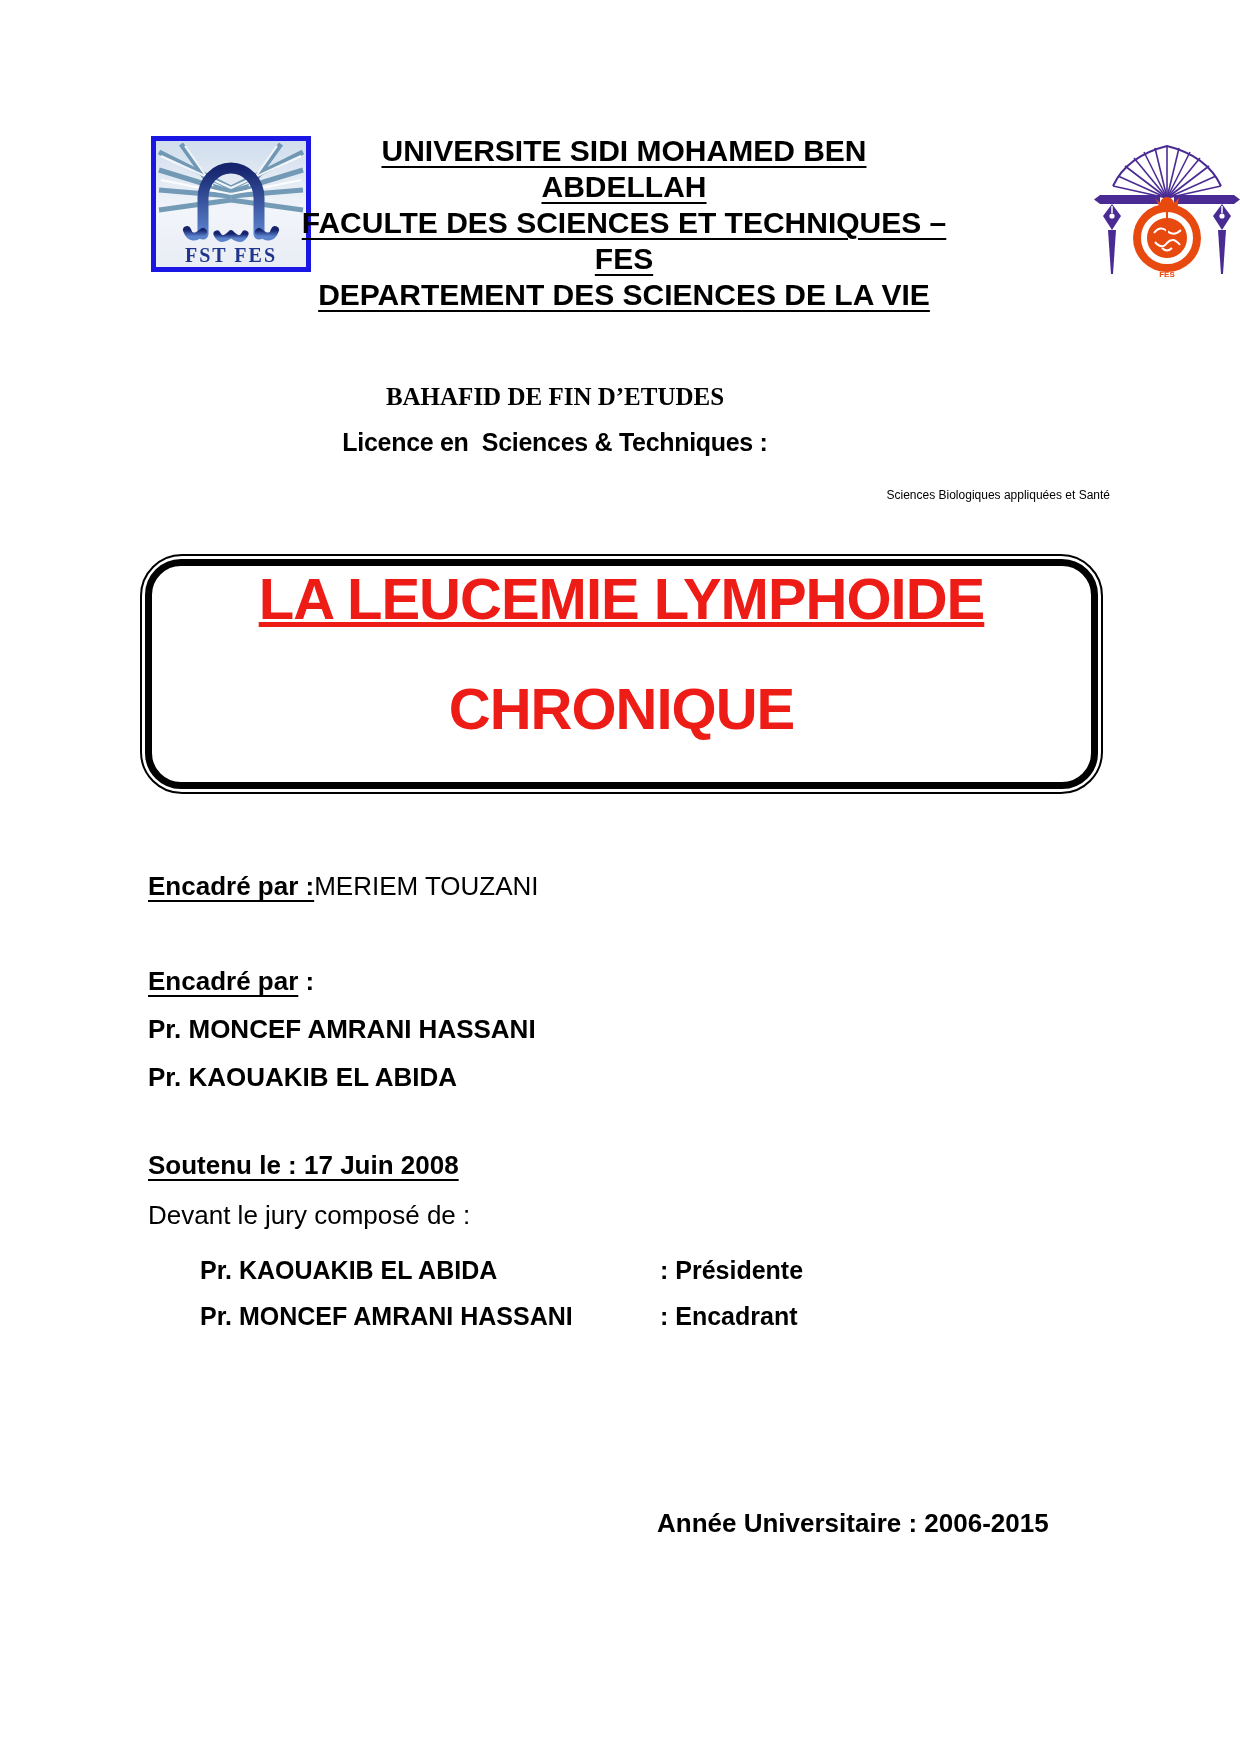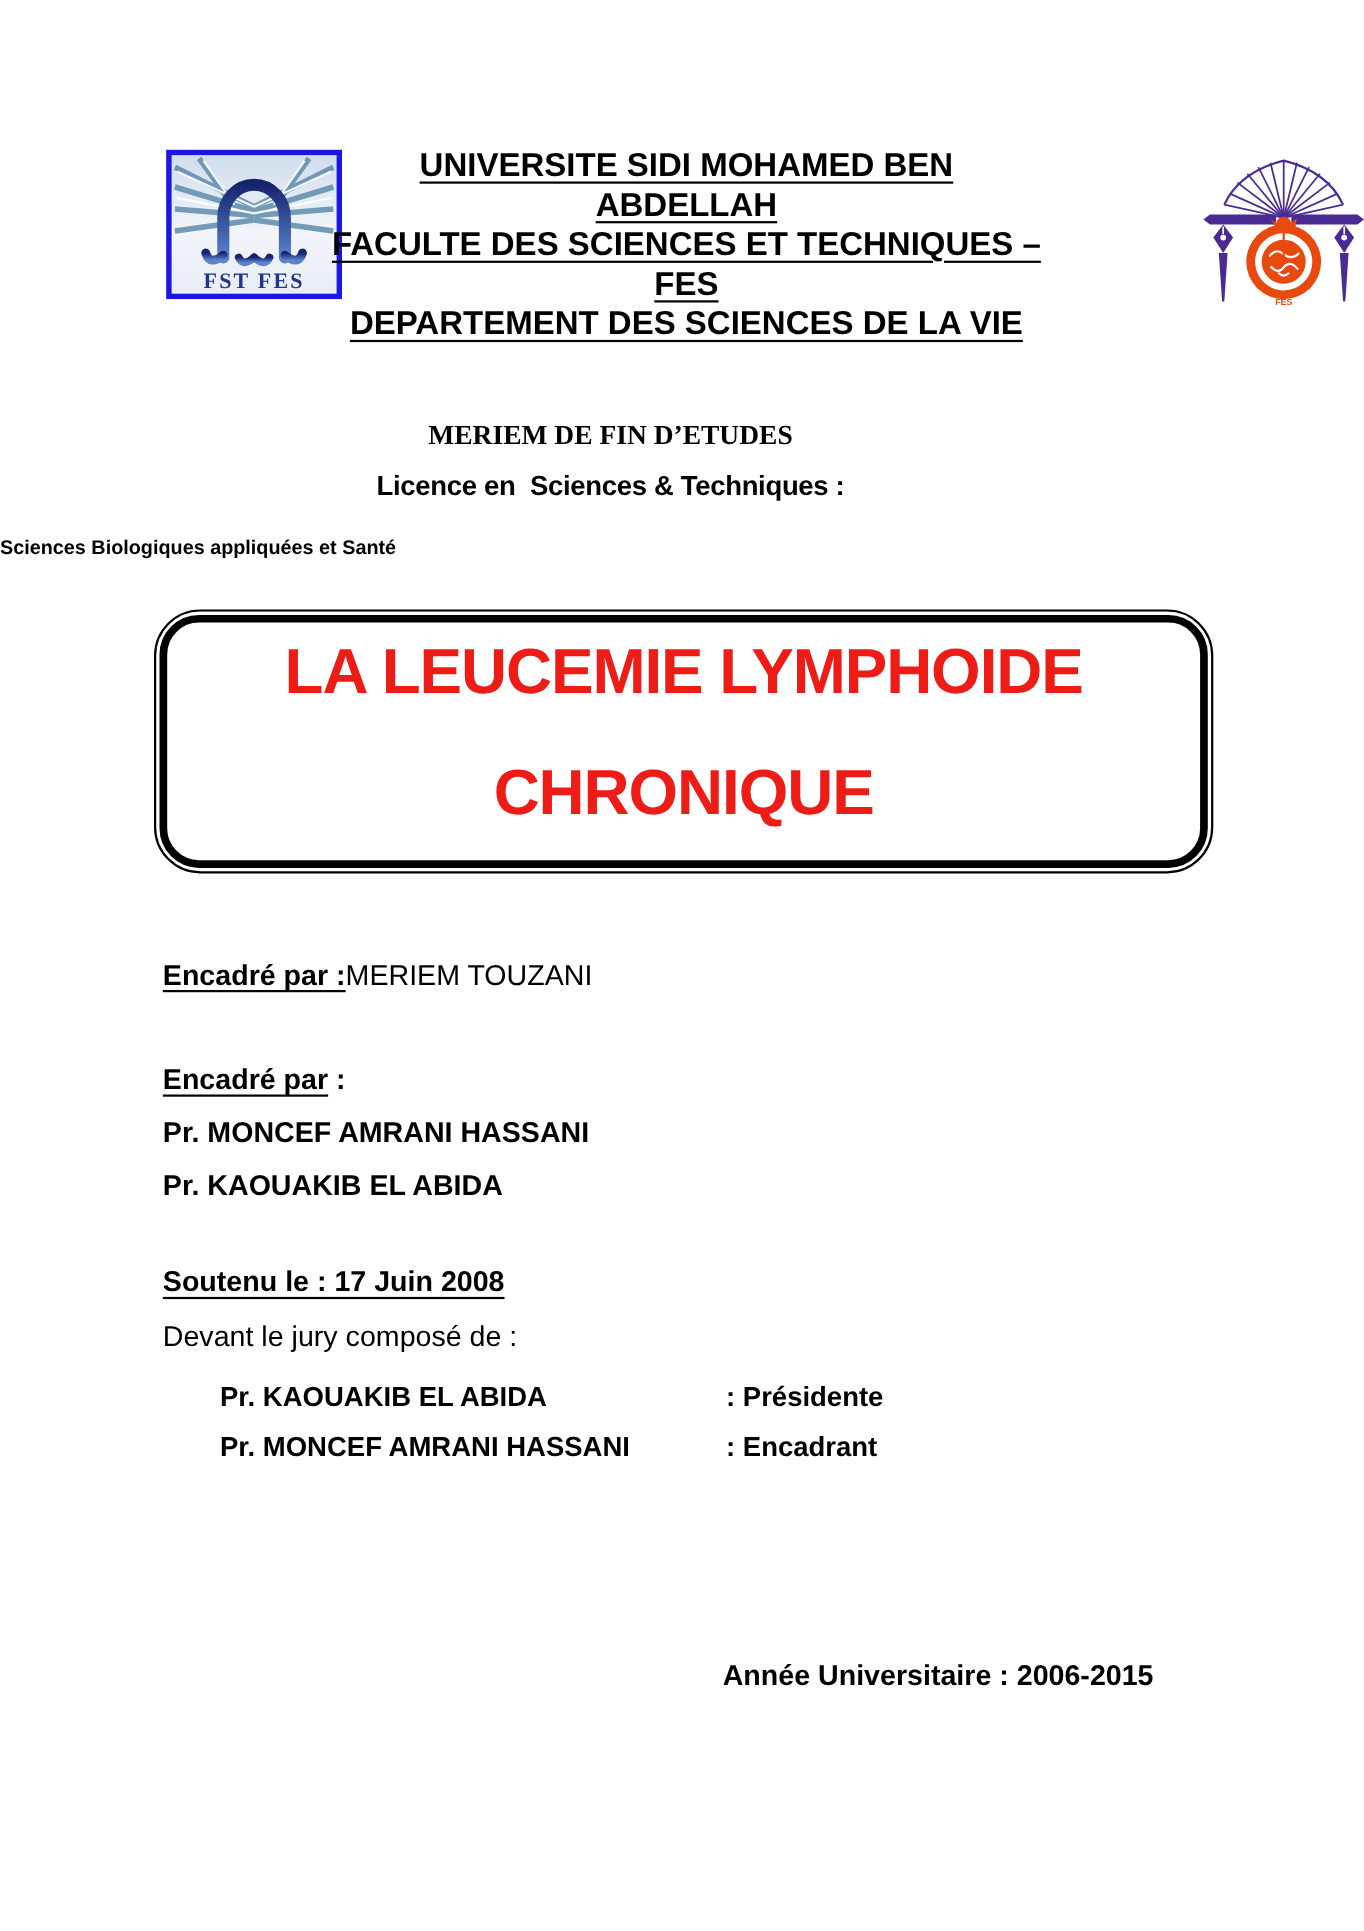--- a/index.html
+++ b/index.html
@@ -32,40 +32,40 @@
   
   .project-title{
     position:absolute;left:0;top:383px;width:1110px;text-align:center;
     font-family:"Liberation Serif", serif;font-weight:bold;font-size:25px;
   }
   .degree-line{
     position:absolute;left:0;top:428px;width:1110px;text-align:center;
     font-weight:bold;font-size:25px;letter-spacing:-0.3px;
   }
   .speciality-line{
-    position:absolute;left:0;top:488px;width:1110px;text-align:left;
-    font-weight:bold;font-size:18px;
+    position:absolute;left:0;top:488px;width:1110px;text-align:right;
+    font-weight:normal;font-size:12px;
   }
 
   
   .title-box-outer{
     position:absolute;left:140px;top:554px;width:963px;height:240px;
     border:2.5px solid #000;border-radius:42px;
     padding:3px;box-sizing:border-box;
   }
   .title-box-inner{
     width:100%;height:100%;box-sizing:border-box;
     border:7px solid #000;border-radius:36px;
     text-align:center;background:#fff;
   }
   .main-title-line{
     font-weight:bold;font-size:58px;line-height:1;
     color:#ee1c16;letter-spacing:-1px;
   }
-  .main-title-line.l1{margin-top:16px;}
+  .main-title-line.l1{margin-top:4px;text-decoration:underline;}
   .main-title-line.l2{margin-top:52px;}
 
   
   .bodyline{position:absolute;left:148px;font-size:26px;}
   .lbl-bold-u{
     font-weight:bold;
     text-decoration:underline;text-decoration-thickness:2px;text-underline-offset:5px;
   }
   .bold{font-weight:bold;}
   .presented{top:871px;}
@@ -190,21 +190,21 @@
           <path d="M70 110 q5 5 10 0"></path>
         </g>
         <g stroke="#e8490f" stroke-width="2">
           <line x1="75" y1="100" x2="75" y2="62"></line>
         </g>
         <text x="75" y="139" text-anchor="middle" font-family="Liberation Sans, sans-serif" font-size="8" font-weight="bold" fill="#e8490f">FES</text>
       </g>
     </svg>
   </div>
 
-  <div class="project-title">MERIEM DE FIN D’ETUDES</div>
+  <div class="project-title">BAHAFID DE FIN D’ETUDES</div>
   <div class="degree-line pre">Licence en  Sciences &amp; Techniques :</div>
   <div class="speciality-line">Sciences Biologiques appliquées et Santé</div>
 
   <div class="title-box-outer">
     <div class="title-box-inner">
       <div class="main-title-line l1">LA LEUCEMIE LYMPHOIDE</div>
       <div class="main-title-line l2">CHRONIQUE</div>
     </div>
   </div>
 

